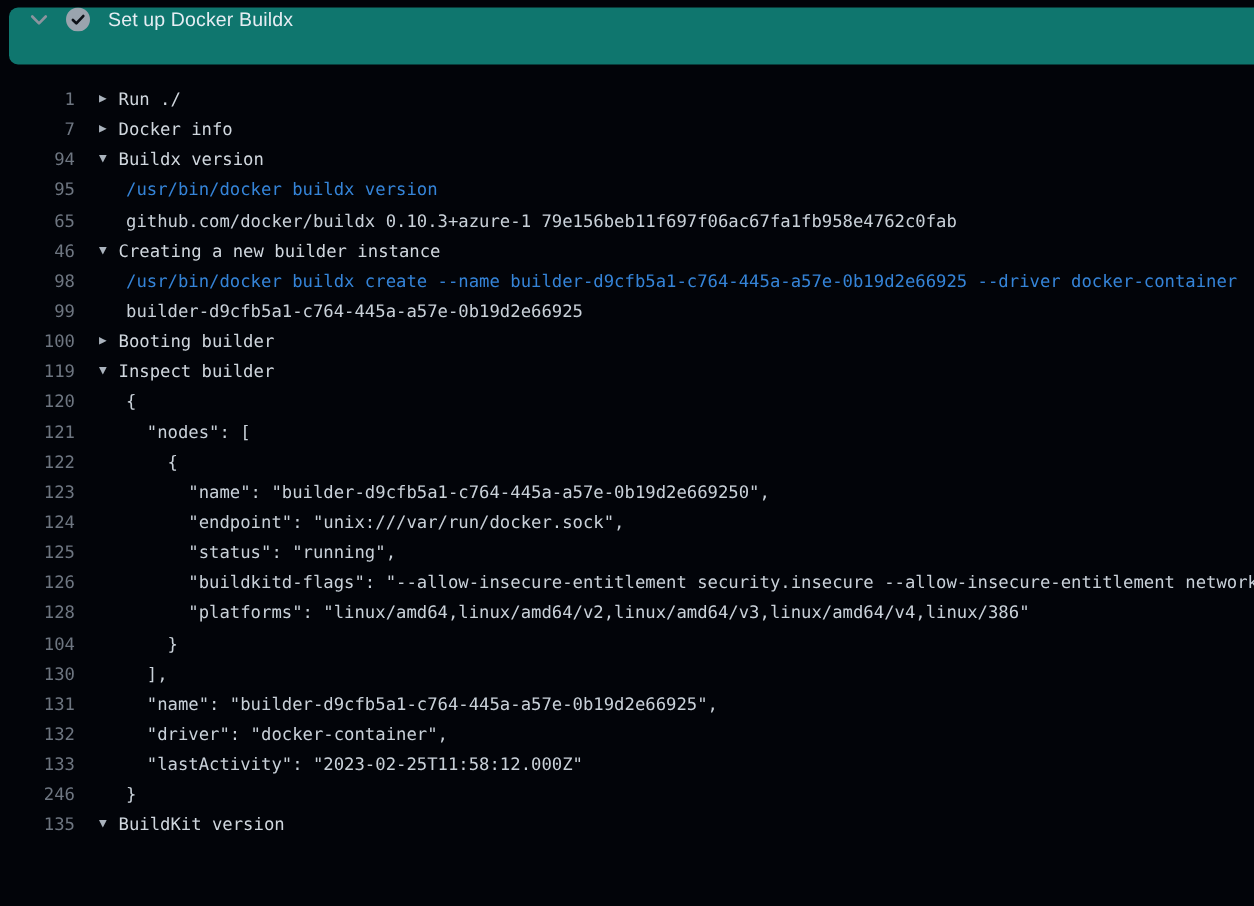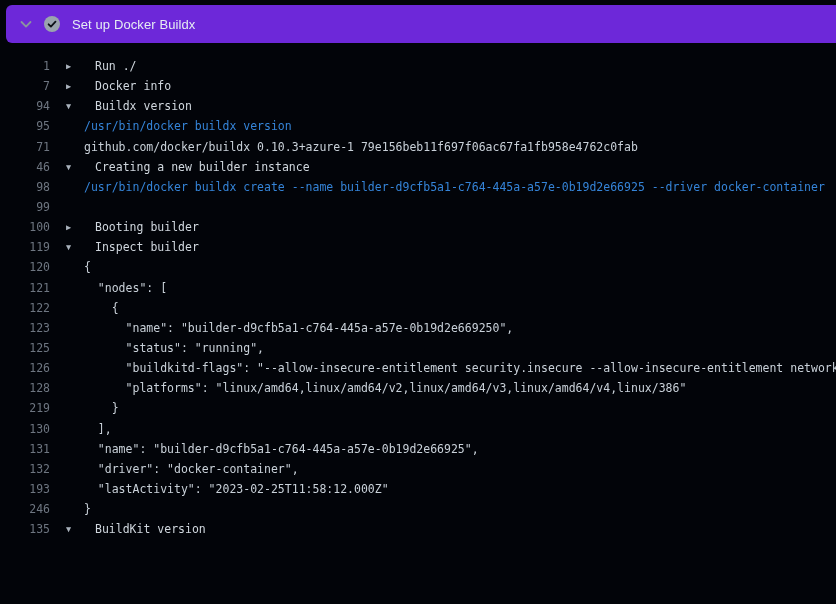--- a/index.html
+++ b/index.html
@@ -6,42 +6,42 @@
   body{
     width:836px;height:604px;overflow:hidden;
     background:#020409;
     font-family:"Liberation Sans",sans-serif;
   }
   .screen{position:relative;width:836px;height:604px;overflow:hidden;}
 
   
   .step-header{
     position:absolute;top:5px;left:6px;right:0;height:38px;
-    background:#6d28d9;border-radius:6px 0 0 6px;
-    display:flex;align-items:center;padding-left:12px;box-sizing:border-box;
+    background:#0f766e;border-radius:6px 0 0 6px;
+    display:flex;align-items:flex-start;padding-left:12px;box-sizing:border-box;
     cursor:pointer;
   }
   .chev{display:flex;align-items:center;justify-content:center;width:16px;height:16px;}
   .check{display:flex;align-items:center;justify-content:center;width:16px;height:16px;margin-left:10px;}
   .step-title{margin-left:12px;color:#e6edf3;font-size:13px;letter-spacing:.1px;}
 
   
   .log{position:absolute;top:43px;left:0;right:0;bottom:0;padding-top:13px;
        font-family:"DejaVu Sans Mono","Liberation Mono",monospace;font-size:11.5px;}
   .row{display:flex;align-items:center;height:20.15px;white-space:pre;}
   .row .num{
     flex:0 0 50px;width:50px;text-align:right;color:#6e7681;cursor:pointer;
   }
   .row .body{margin-left:16px;display:flex;align-items:center;white-space:pre;}
   .row .arrow{
     display:inline-block;width:13px;font-size:8.5px;color:#aab3bd;line-height:1;
   }
   .row .txt{white-space:pre;color:#c9d1d9;}
   .row .txt.pad{padding-left:18px;}
-  .row.group_collapsed .txt,.row.group_expanded .txt{color:#d0d7de;margin-left:16px;}
+  .row.group_collapsed .txt,.row.group_expanded .txt{color:#d0d7de;}
   .row.group_collapsed,.row.group_expanded{cursor:pointer;}
   .row.command .txt{color:#3584d8;}
 </style>
 </head>
 <body>
 
 <div class="screen">
 
   <div class="step-header">
     <span class="chev">
@@ -73,36 +73,37 @@
     <span class="num">94</span>
     <span class="body"><span class="arrow">▼</span><span class="txt">Buildx version</span></span>
   </div>
 
   <div class="row command">
     <span class="num">95</span>
     <span class="body"><span class="txt pad">/usr/bin/docker buildx version</span></span>
   </div>
 
   <div class="row output">
-    <span class="num">71</span>
+    <span class="num">65</span>
     <span class="body"><span class="txt pad">github.com/docker/buildx 0.10.3+azure-1 79e156beb11f697f06ac67fa1fb958e4762c0fab</span></span>
   </div>
 
   <div class="row group_expanded">
     <span class="num">46</span>
     <span class="body"><span class="arrow">▼</span><span class="txt">Creating a new builder instance</span></span>
   </div>
 
   <div class="row command">
     <span class="num">98</span>
     <span class="body"><span class="txt pad">/usr/bin/docker buildx create --name builder-d9cfb5a1-c764-445a-a57e-0b19d2e66925 --driver docker-container</span></span>
   </div>
 
   <div class="row output">
     <span class="num">99</span>
+    <span class="body"><span class="txt pad">builder-d9cfb5a1-c764-445a-a57e-0b19d2e66925</span></span>
   </div>
 
   <div class="row group_collapsed">
     <span class="num">100</span>
     <span class="body"><span class="arrow">▶</span><span class="txt">Booting builder</span></span>
   </div>
 
   <div class="row group_expanded">
     <span class="num">119</span>
     <span class="body"><span class="arrow">▼</span><span class="txt">Inspect builder</span></span>
@@ -121,59 +122,63 @@
   <div class="row output">
     <span class="num">122</span>
     <span class="body"><span class="txt pad">    {</span></span>
   </div>
 
   <div class="row output">
     <span class="num">123</span>
     <span class="body"><span class="txt pad">      "name": "builder-d9cfb5a1-c764-445a-a57e-0b19d2e669250",</span></span>
   </div>
 
+  <div class="row output">
+    <span class="num">124</span>
+    <span class="body"><span class="txt pad">      "endpoint": "unix:///var/run/docker.sock",</span></span>
+  </div>
 
   <div class="row output">
     <span class="num">125</span>
     <span class="body"><span class="txt pad">      "status": "running",</span></span>
   </div>
 
   <div class="row output">
     <span class="num">126</span>
     <span class="body"><span class="txt pad">      "buildkitd-flags": "--allow-insecure-entitlement security.insecure --allow-insecure-entitlement network.host",</span></span>
   </div>
 
 
   <div class="row output">
     <span class="num">128</span>
     <span class="body"><span class="txt pad">      "platforms": "linux/amd64,linux/amd64/v2,linux/amd64/v3,linux/amd64/v4,linux/386"</span></span>
   </div>
 
   <div class="row output">
-    <span class="num">219</span>
+    <span class="num">104</span>
     <span class="body"><span class="txt pad">    }</span></span>
   </div>
 
   <div class="row output">
     <span class="num">130</span>
     <span class="body"><span class="txt pad">  ],</span></span>
   </div>
 
   <div class="row output">
     <span class="num">131</span>
     <span class="body"><span class="txt pad">  "name": "builder-d9cfb5a1-c764-445a-a57e-0b19d2e66925",</span></span>
   </div>
 
   <div class="row output">
     <span class="num">132</span>
     <span class="body"><span class="txt pad">  "driver": "docker-container",</span></span>
   </div>
 
   <div class="row output">
-    <span class="num">193</span>
+    <span class="num">133</span>
     <span class="body"><span class="txt pad">  "lastActivity": "2023-02-25T11:58:12.000Z"</span></span>
   </div>
 
   <div class="row output">
     <span class="num">246</span>
     <span class="body"><span class="txt pad">}</span></span>
   </div>
 
   <div class="row group_expanded">
     <span class="num">135</span>

